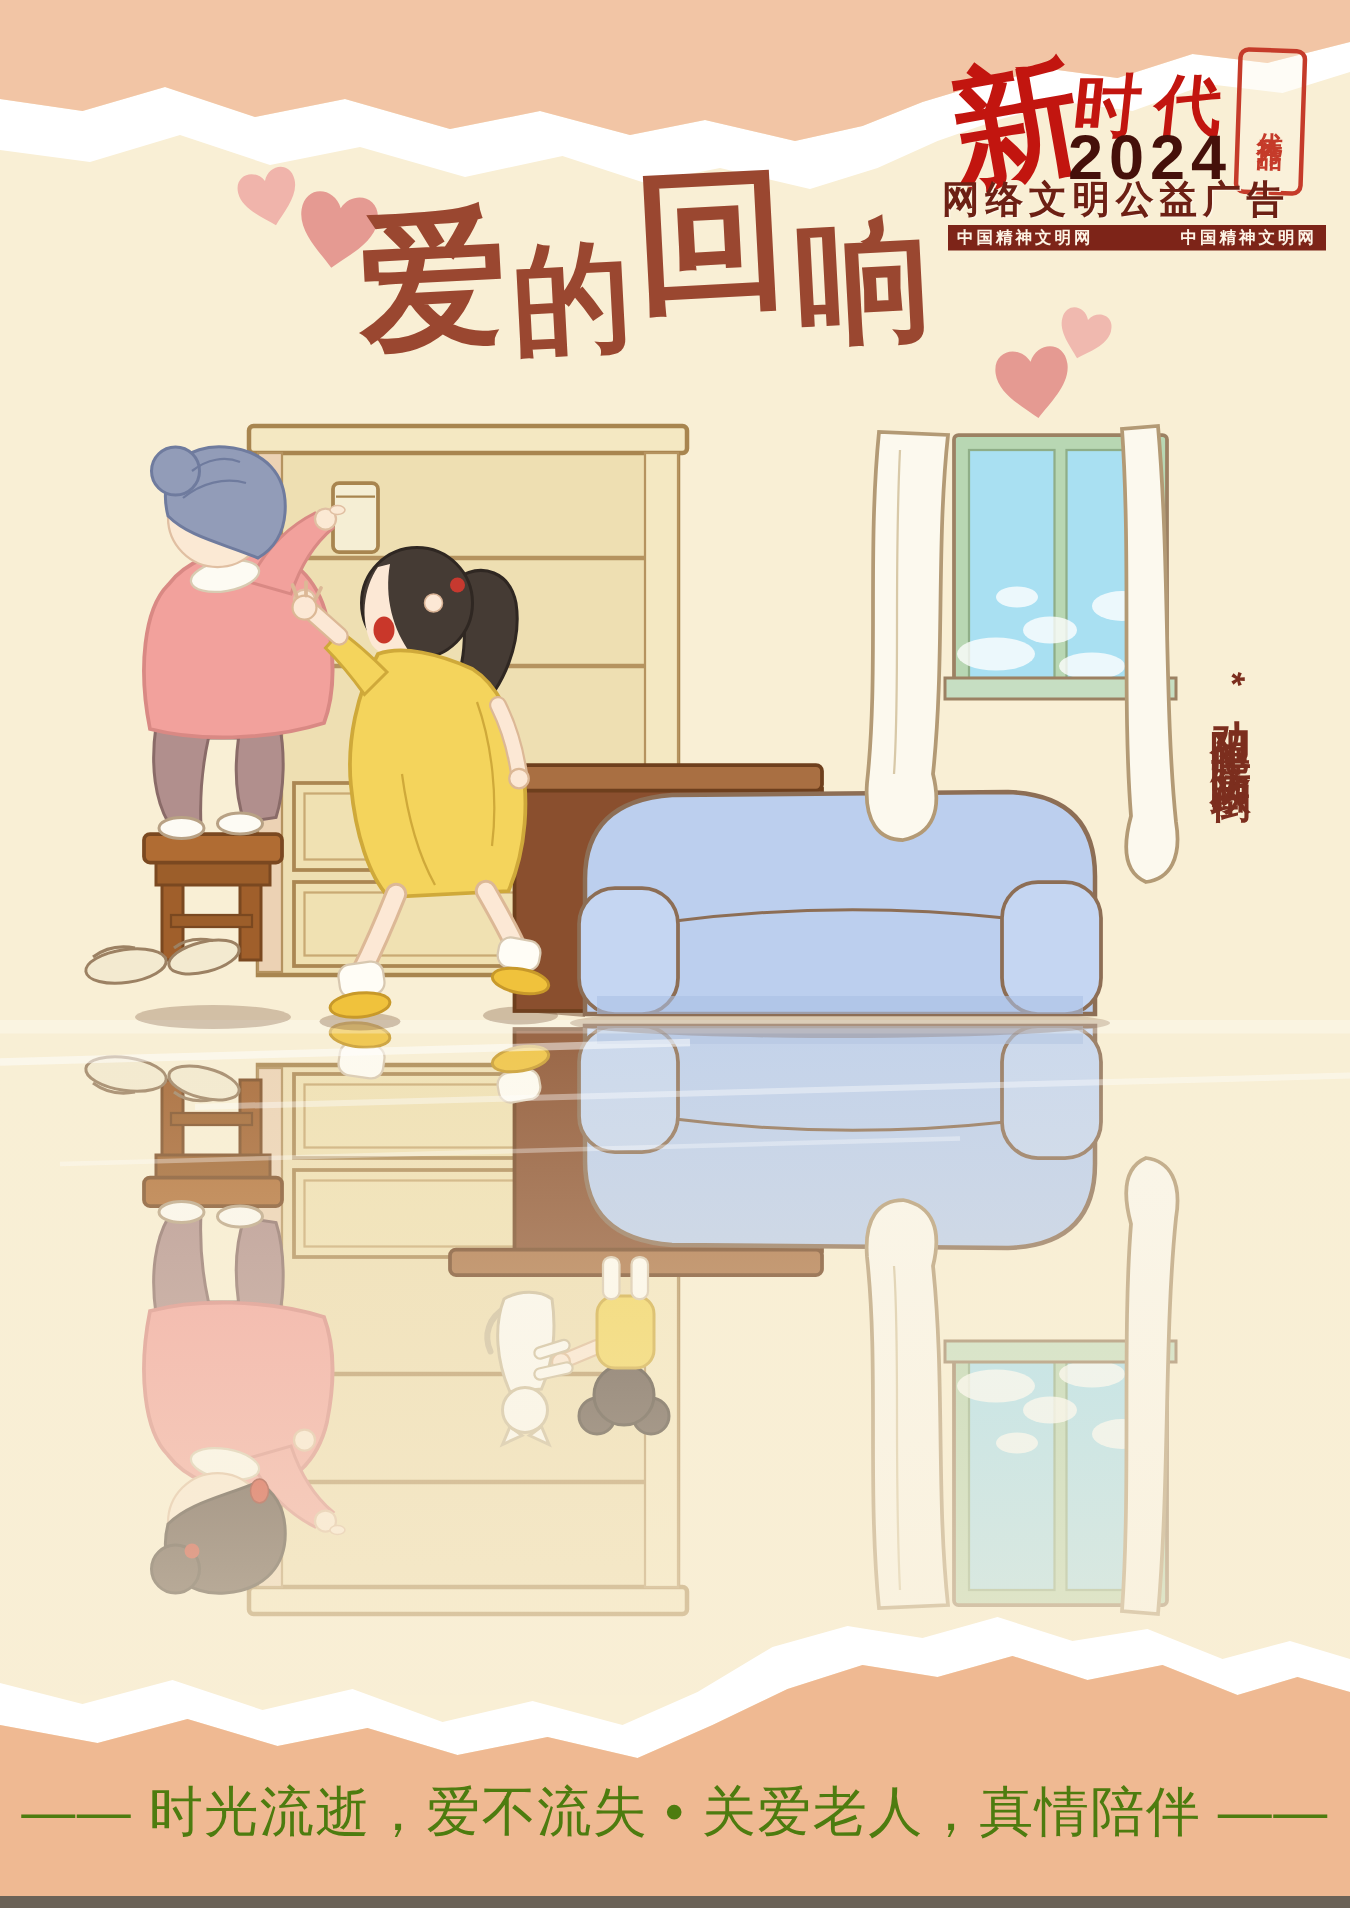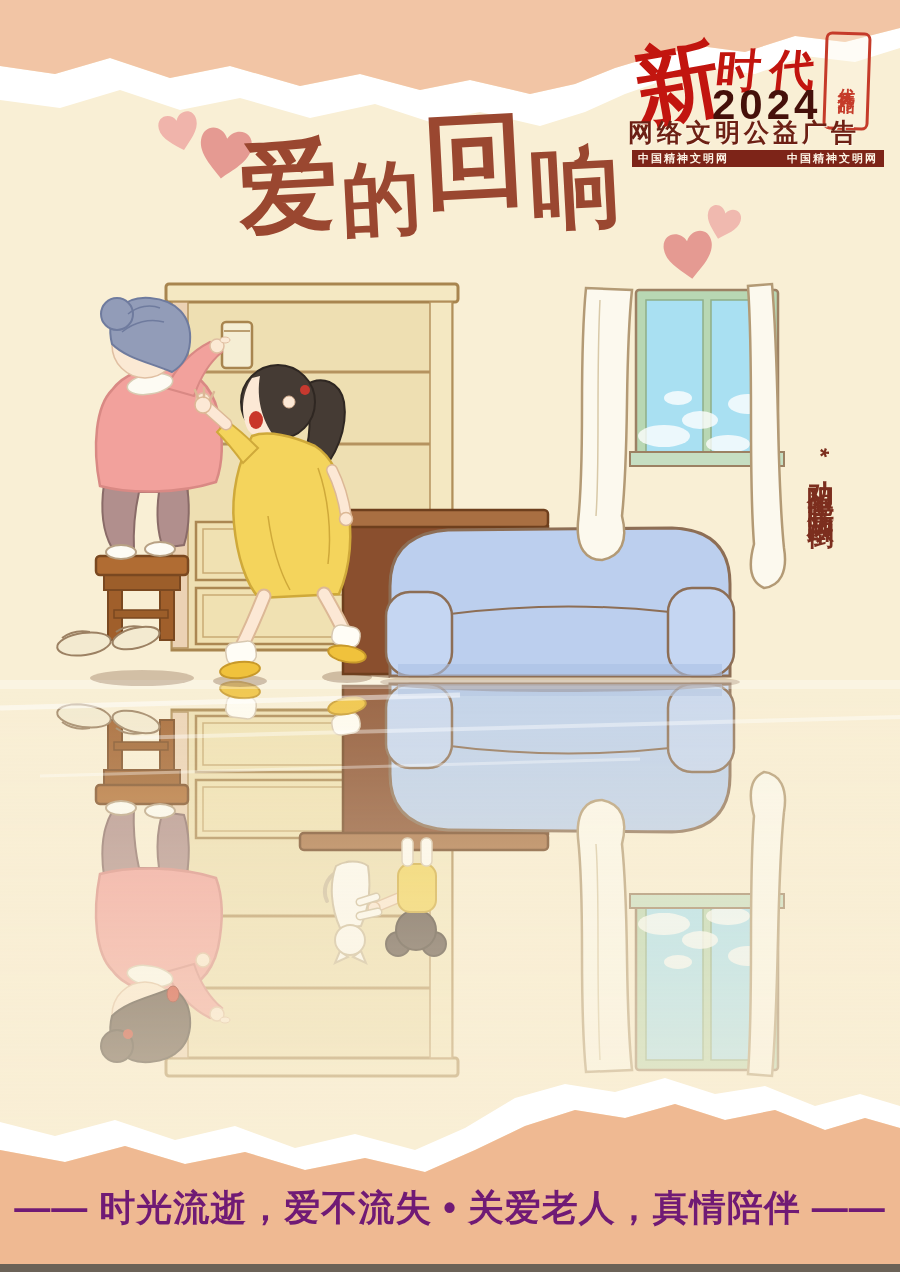--- a/index.html
+++ b/index.html
@@ -36,22 +36,22 @@
   .t1{font-size:80px;transform:translateY(10px);margin-left:2px;}
   .t2{font-size:102px;transform:translateY(-16px);margin-left:4px;}
   .t3{font-size:90px;transform:translateY(12px);margin-left:4px;}
 
   
   .side-note{left:804px;top:448px;writing-mode:vertical-rl;color:#7c2e1e;
     font-size:27px;font-weight:700;letter-spacing:7px;line-height:1.2;}
   .side-note .star{font-size:24px;letter-spacing:2px;}
 
   
-  .tagline{left:0;top:1184px;width:900px;text-align:center;color:#701a75;
-    font-size:36px;font-weight:700;letter-spacing:1px;white-space:nowrap;}
+  .tagline{left:0;top:1184px;width:900px;text-align:center;color:#4d7c0f;
+    font-size:36px;font-weight:400;letter-spacing:1px;white-space:nowrap;}
 </style>
 </head>
 <body>
 
 <div class="poster">
 
 <svg class="art" width="900" height="1272" viewBox="0 0 900 1272" xmlns="http://www.w3.org/2000/svg">
   <defs>
     <linearGradient id="fade" x1="0" y1="0" x2="0" y2="1">
       <stop offset="0" stop-color="#f9eed5" stop-opacity="0"></stop>

